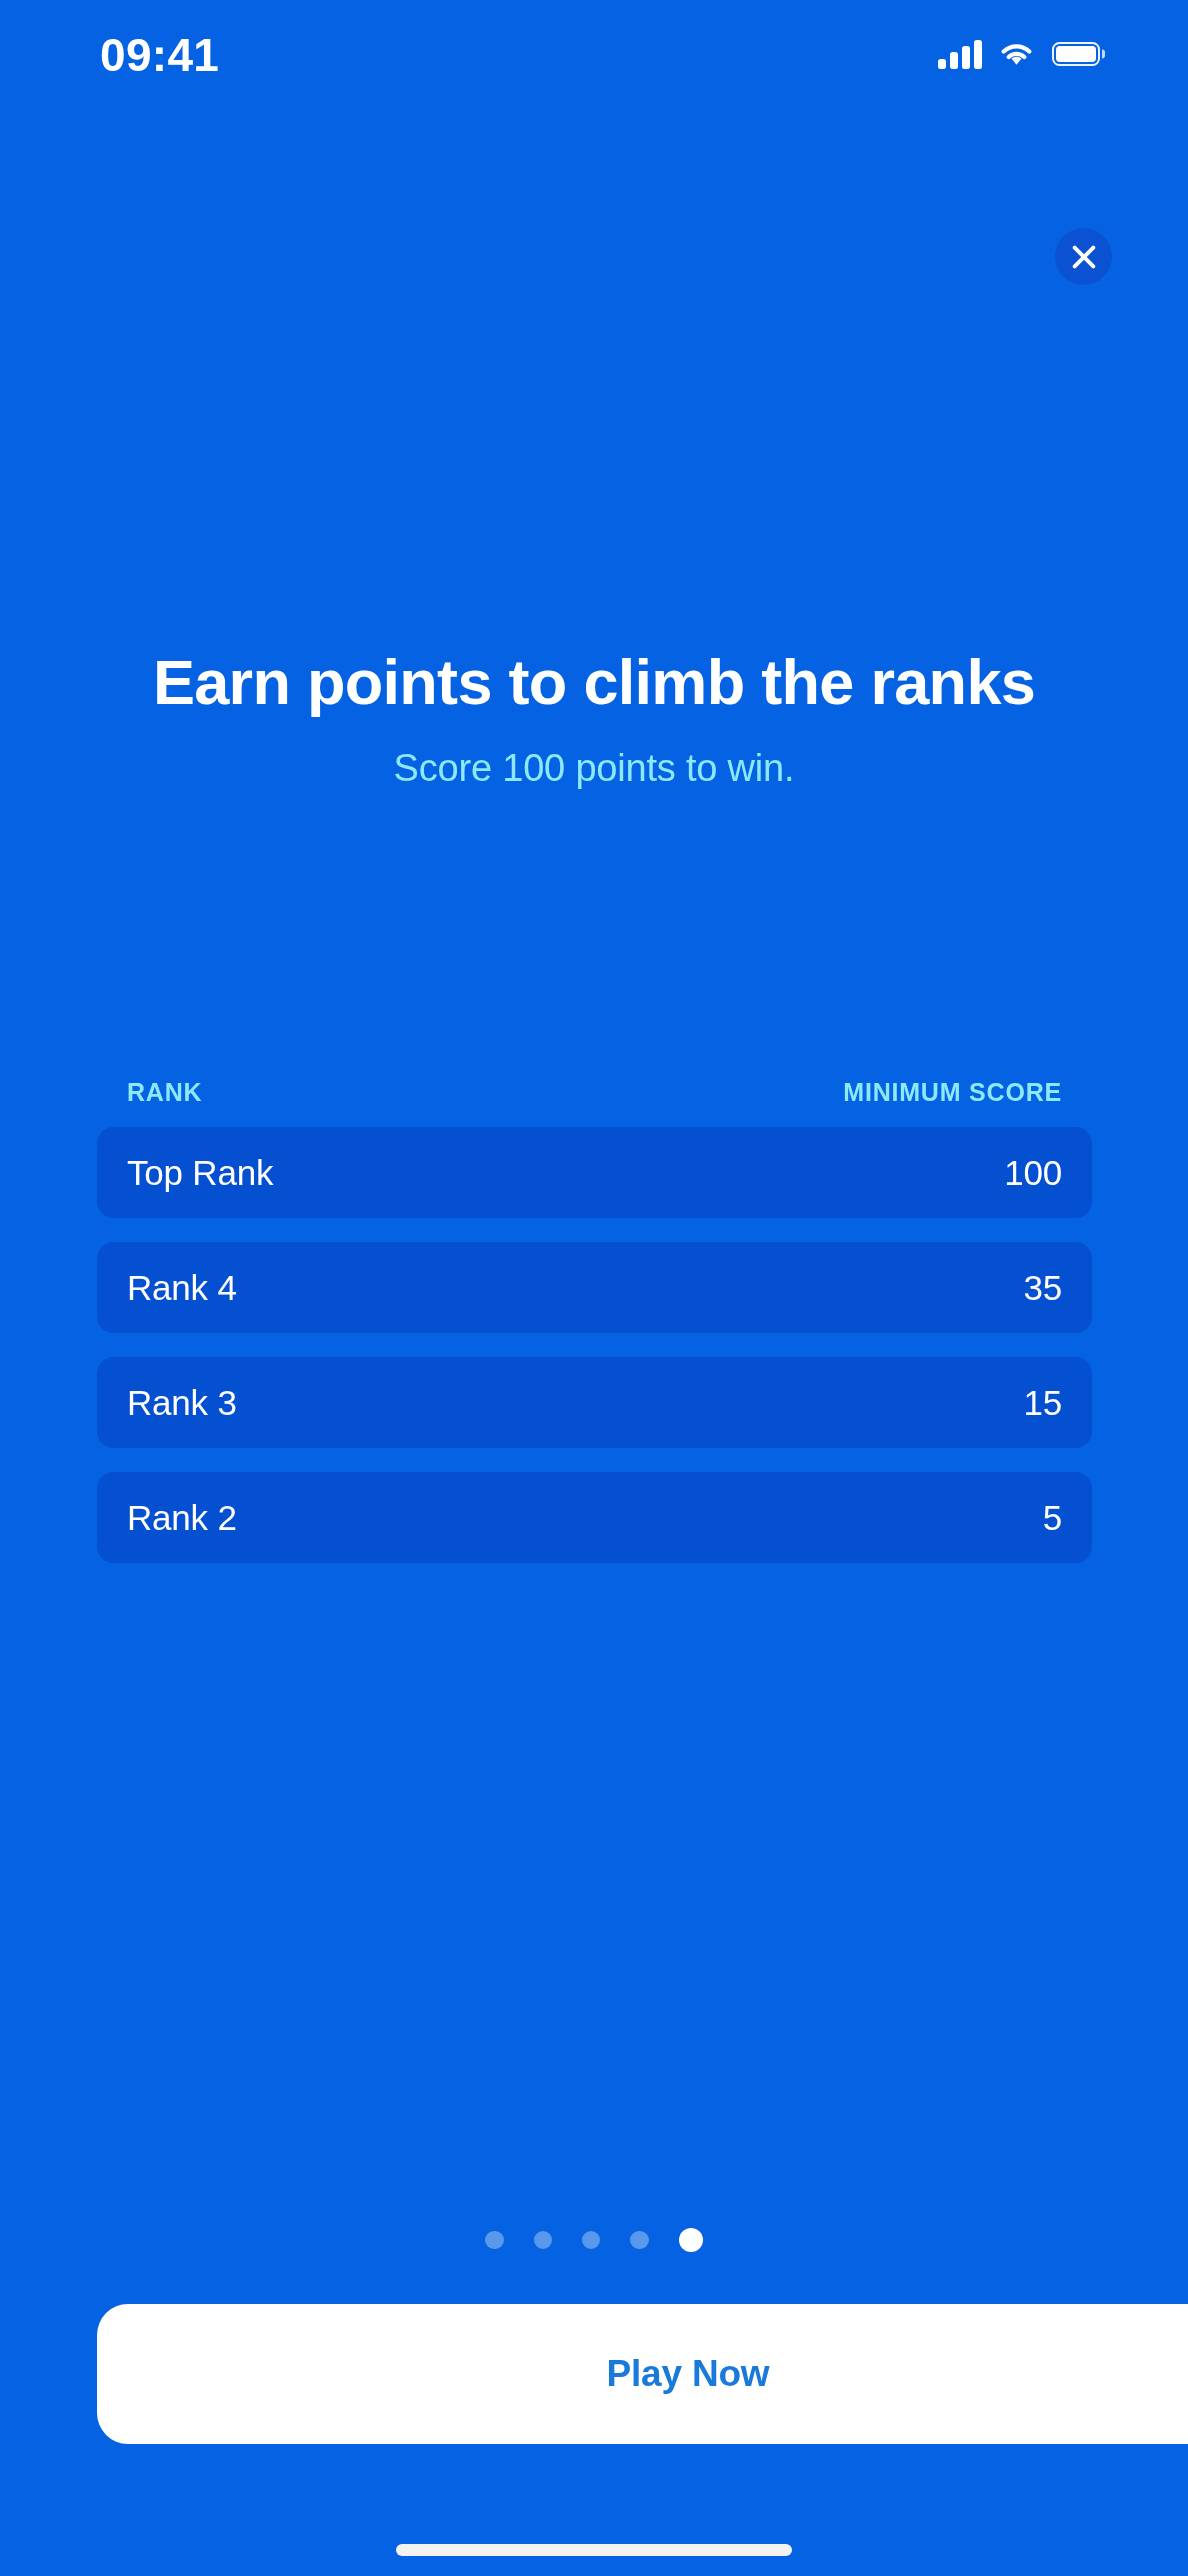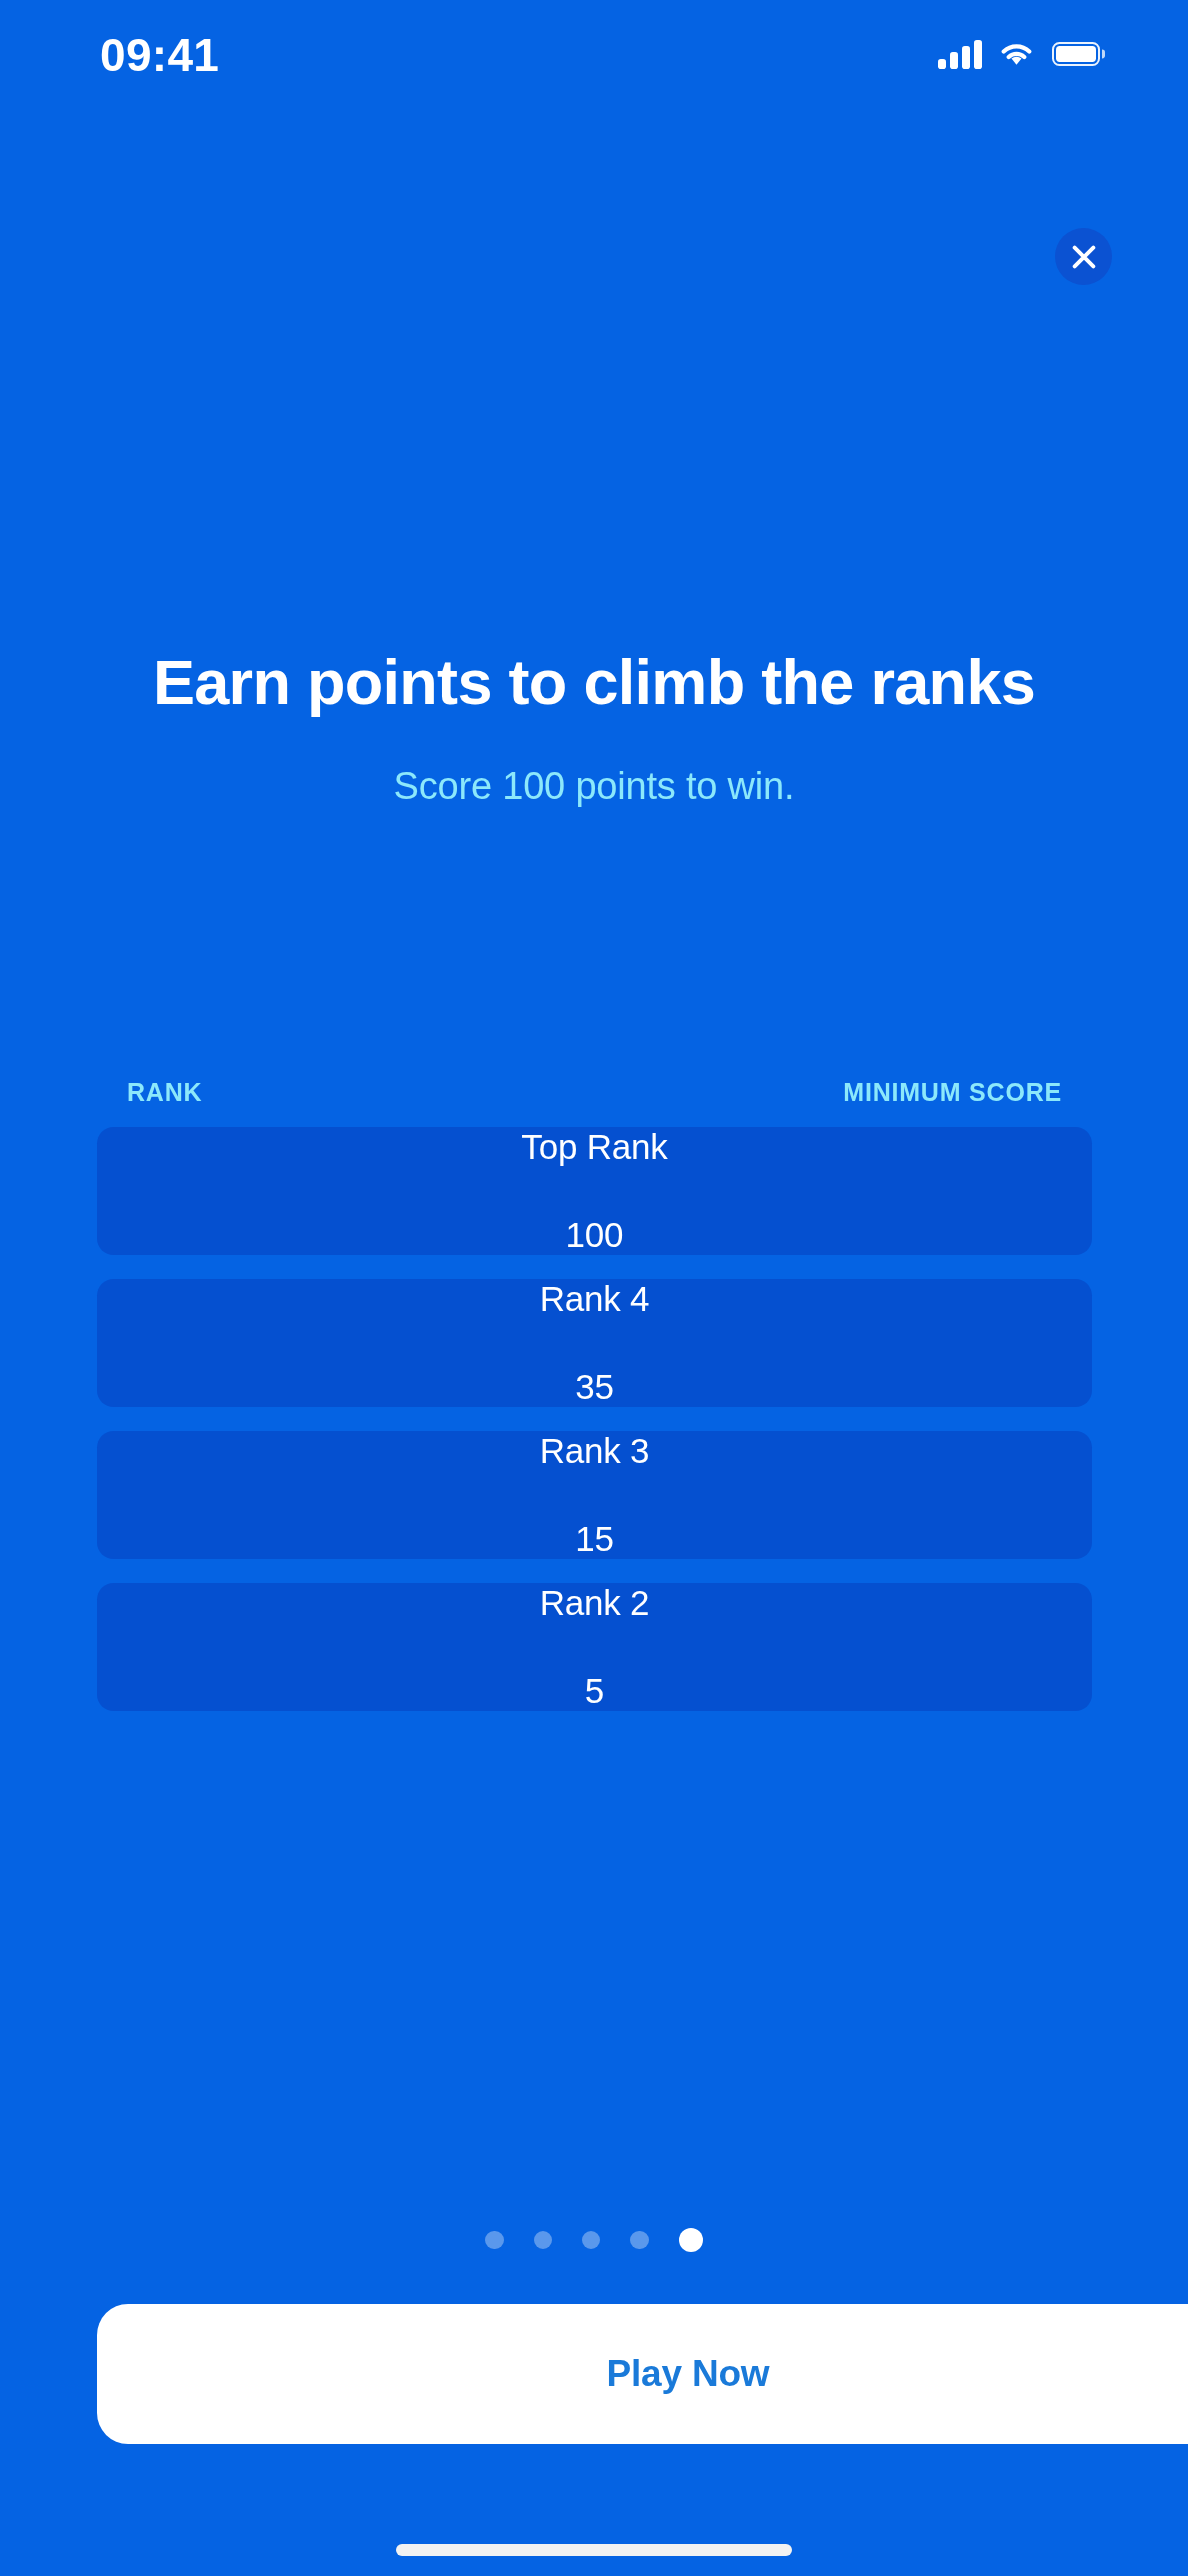--- a/index.html
+++ b/index.html
@@ -98,21 +98,21 @@
     text-align:center;
   }
   .hero-title{
     color:#ffffff;
     font-size:63px;
     line-height:1.2;
     font-weight:700;
     letter-spacing:-0.7px;
   }
   .hero-subtitle{
-    margin-top:44px;
+    margin-top:26px;
     color:#8ce8fb;
     font-size:38px;
     font-weight:400;
     letter-spacing:-0.2px;
   }
 
   
   .rank-table{
     position:absolute;
     top:1078px; left:97px;
@@ -124,29 +124,28 @@
     padding:0 30px 0 30px;
     margin-bottom:20px;
   }
   .rank-head span{
     color:#8ce8fb;
     font-size:25px;
     font-weight:700;
     letter-spacing:0.8px;
   }
   .rank-row{
-    height:128px;
+    height:91px;
     background:#0550d0;
     border-radius:16.6px;
     display:flex;
     align-items:center;
     justify-content:space-between;
     padding:0 30px;
     margin-bottom:24px;
-    flex-direction:column;
   }
   .rank-row:last-child{ margin-bottom:0; }
   .rank-label{
     color:#ffffff;
     font-size:35px;
     font-weight:500;
     letter-spacing:-0.2px;
   }
   .rank-score{
     color:#ffffff;

